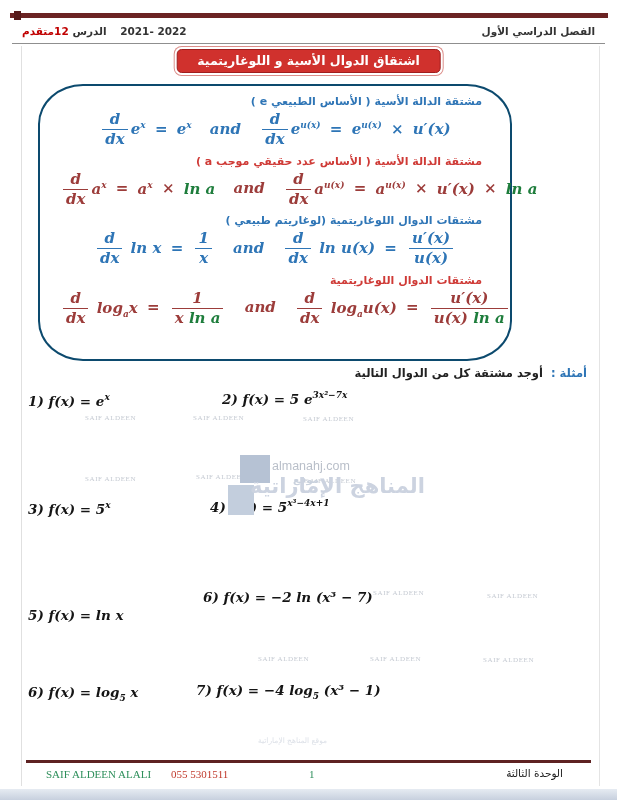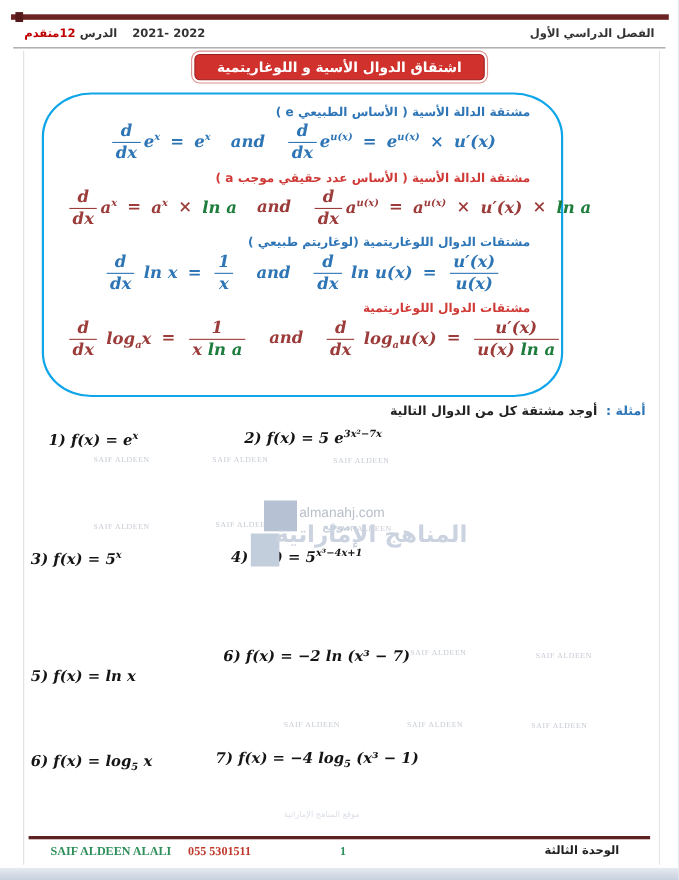--- a/index.html
+++ b/index.html
@@ -21,21 +21,21 @@
   .blue-t{color:#2e75b6;}
   .red-t{color:#c00000;}
   .hdr-left .year{direction:ltr;unicode-bidi:embed;margin-left:10px;}
   
   .banner{position:absolute;top:49px;left:50%;transform:translateX(-50%);
           background:#d0312d;color:#fff;font-weight:bold;font-size:12.5px;direction:rtl;
           padding:3px 20px 4px;border-radius:5px;border:1px solid #9e1f1f;
           box-shadow:0 0 0 2px #ffffff,0 0 0 3px #dc8f8b;white-space:nowrap;}
   
   .rules-box{position:absolute;top:84px;left:38px;width:474px;height:277px;box-sizing:border-box;
-             border:2px solid #0ea5e9;border-radius:45px/40px;padding:7px 20px 0 20px;}
+             border:2px solid #0c4a6e;border-radius:45px/40px;padding:7px 20px 0 20px;}
   .rule-heading{direction:rtl;text-align:right;font-size:11px;font-weight:bold;margin:2px 8px 0 0;}
   .rh-blue{color:#2e75b6;}
   .rh-red{color:#cf3a36;}
   .formula{text-align:center;font-family:"DejaVu Serif",serif;font-style:italic;font-weight:bold;
            font-size:15px;margin:3px 0 6px 0;white-space:nowrap;}
   .f-blue{color:#2e75b6;}
   .f-maroon{color:#9c3c3a;}
   .formula .green{color:#1e7d3c;}
   .frac{display:inline-block;text-align:center;vertical-align:middle;line-height:1.15;margin:0 3px;}
   .frac .top{display:block;border-bottom:1.5px solid currentColor;padding:0 3px 1px;}
@@ -46,21 +46,21 @@
   .formula sub{font-size:9px;}
   
   .examples{position:absolute;top:366px;right:30px;direction:rtl;font-size:11.5px;
             font-weight:bold;color:#222;}
   .examples .lbl{color:#2e75b6;margin-left:4px;}
   
   .problem{position:absolute;font-family:"DejaVu Serif",serif;font-style:italic;font-weight:bold;
            font-size:13.5px;color:#151515;white-space:nowrap;}
   .problem sup{font-size:9px;}
   .problem sub{font-size:9px;}
-  .p1{left:44px;top:392px;} .p2{left:222px;top:390px;}
+  .p1{left:28px;top:392px;} .p2{left:222px;top:390px;}
   .p3{left:28px;top:500px;text-align:center;} .p4{left:210px;top:498px;}
   .p5{left:28px;top:591px;margin-top:16px;} .p6{left:203px;top:589px;}
   .p7{left:28px;top:684px;} .p8{left:196px;top:682px;}
   
   .wm{position:absolute;font-family:"Liberation Serif",serif;font-size:7px;letter-spacing:.6px;
       color:#c5cad2;white-space:nowrap;}
   .wm1{left:85px;top:414px;} .wm2{left:193px;top:414px;} .wm3{left:303px;top:415px;}
   .wm4{left:85px;top:475px;} .wm5{left:196px;top:473px;} .wm6{left:305px;top:477px;}
   .wm7{left:373px;top:589px;} .wm8{left:487px;top:592px;}
   .wm9{left:258px;top:655px;} .wm10{left:370px;top:655px;} .wm11{left:483px;top:656px;}
@@ -68,21 +68,21 @@
   .logo-sq2{position:absolute;left:228px;top:485px;width:26px;height:30px;background:#c3cedd;}
   .site-name{position:absolute;left:272px;top:459px;font-size:12.5px;color:#b9bfc9;
              font-family:"Liberation Sans",sans-serif;}
   .site-ar-small{position:absolute;left:293px;top:474px;font-size:10px;font-weight:bold;
                  color:#c9d1dd;direction:rtl;}
   .site-ar{position:absolute;left:250px;top:474px;font-size:21px;font-weight:bold;color:#ccd3e0;
            direction:rtl;white-space:nowrap;}
   .site-ar-faint{position:absolute;left:258px;top:736px;font-size:7.5px;color:#dde1e8;direction:rtl;}
   
   .footer-rule{position:absolute;top:760px;left:26px;right:26px;height:3px;background:#5e2222;}
-  .footer{position:absolute;top:767px;left:26px;right:26px;height:20px;font-weight:bold;}
+  .footer{position:absolute;top:767px;left:26px;right:26px;height:20px;font-weight:normal;}
   .f-name{position:absolute;left:20px;top:1px;color:#2e8f5b;font-family:"Liberation Serif",serif;font-size:11px;}
   .f-phone{position:absolute;left:145px;top:1px;color:#c0392b;font-family:"Liberation Serif",serif;font-size:11px;}
   .f-page{position:absolute;left:283px;top:1px;color:#2e8f5b;font-family:"Liberation Serif",serif;font-size:11px;}
   .f-unit{position:absolute;right:28px;top:0;color:#222;font-size:10.5px;direction:rtl;}
 </style>
 </head>
 <body>
 
 <div class="page">
 

